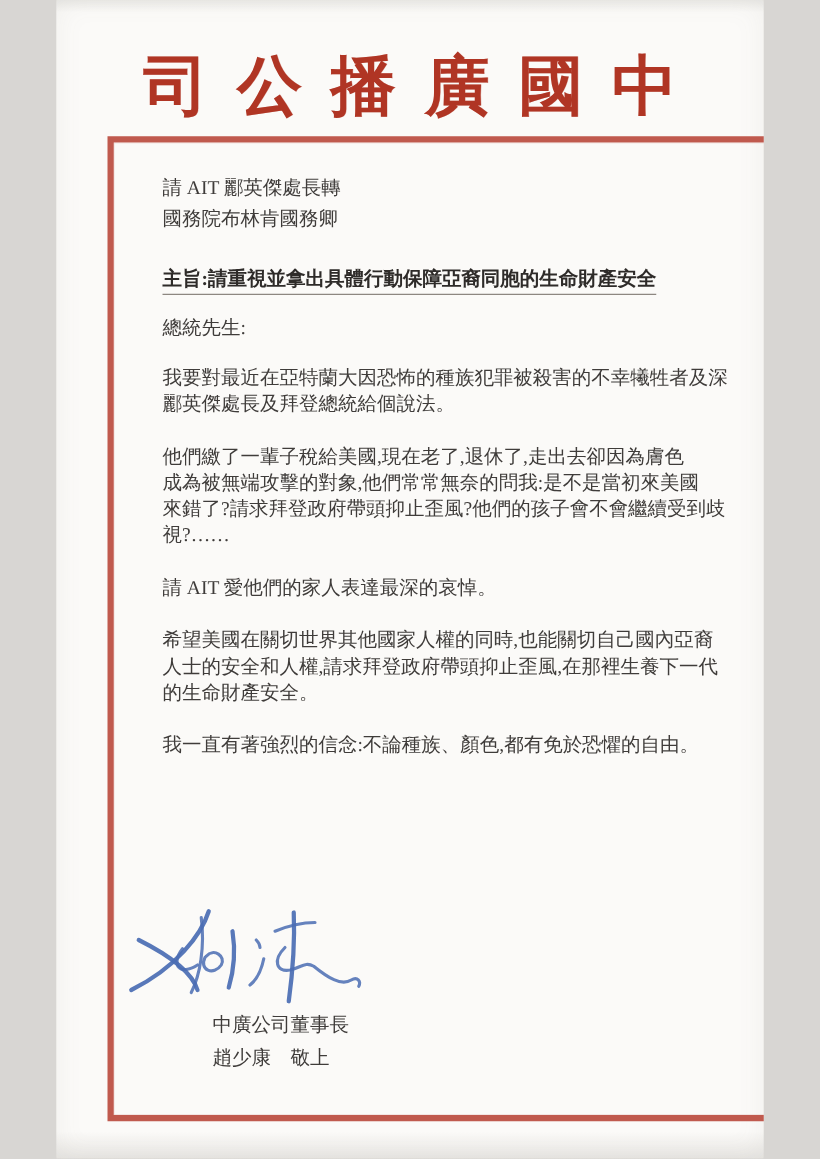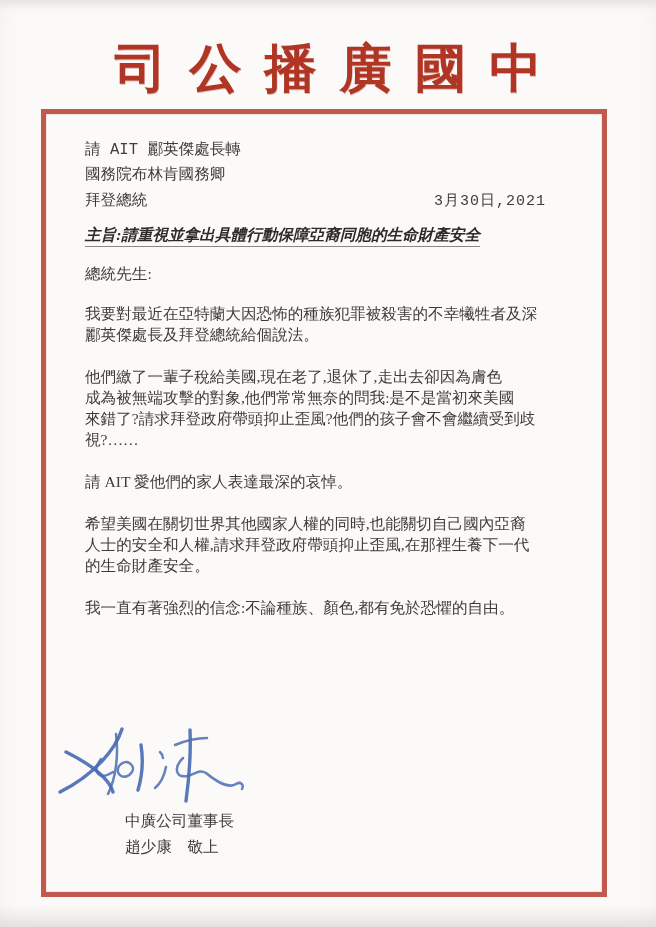--- a/index.html
+++ b/index.html
@@ -1,18 +1,18 @@
 <!DOCTYPE html>
 <html><head>
 <meta charset="utf-8">
 <style>
   html,body { margin:0; padding:0; background:#d8d6d3; }
   .page {
     position:relative;
-    width:656px; height:927px;
+    width:566px; height:927px;
     margin:0 auto;
     background:linear-gradient(180deg, #ecebe8 0px, #fbfaf8 10px, #fbfaf8 905px, #e9e7e4 927px);
     box-shadow: inset 0 0 22px rgba(120,110,100,0.08);
     font-family:"Liberation Serif", serif;
     color:#3f3c3a;
     overflow:hidden;
   }
   
   .letterhead {
     position:absolute; top:34px; left:0; right:0;
@@ -28,24 +28,24 @@
     position:absolute; left:41px; top:109px;
     width:566px; height:788px;
     border:5px solid #c05a4e;
     box-sizing:border-box;
     box-shadow: inset 0 0 0 0.5px rgba(192,90,78,0.25);
   }
   .content {
     padding:24px 56px 0 39px;
     font-size:15.6px; line-height:21px;
   }
-  .recipients { line-height:25.4px;font-family:Liberation Mono, monospace; }
+  .recipients { line-height:25.4px; }
   .recipient-row { display:flex; justify-content:space-between; align-items:baseline; }
   .date { font-size:15px; letter-spacing:1px; }
-  .subject { margin:10px 0 0; line-height:22px; font-weight:bold; color:#2e2b29;font-style:italic; }
+  .subject { margin:24px 0 0; line-height:22px; font-weight:bold; color:#2e2b29; }
   .subject span { border-bottom:1px solid #8d8781; padding-bottom:3px; }
   .salutation { margin:17px 0 0; }
   p.para { margin:21px 0 0; white-space:pre-line; }
   p.para.p1 { margin-top:19px; }
   p.para.p2 { margin-top:13px; }
   p.para.p6 { }
   
   .signature { position:absolute; left:10px; top:610px; width:196px; height:80px; }
   .signature path { fill:none; stroke:#4a6cb3; stroke-linecap:round; stroke-linejoin:round; }
   .sig-thick { stroke-width:3.4px; opacity:0.92; }
@@ -59,24 +59,20 @@
 
   <div class="letterhead">司公播廣國中</div>
 
   <div class="frame">
 
     <div class="content">
 
       <div class="recipients">
         <div>請 AIT 酈英傑處長轉</div>
         <div>國務院布林肯國務卿</div>
-        <div class="recipient-row">
-          <span>拜登總統</span>
-          <span class="date">3月30日,2021</span>
-        </div>
       </div>
 
       <p class="subject">
         <span>主旨:請重視並拿出具體行動保障亞裔同胞的生命財產安全</span>
       </p>
 
       <p class="salutation">總統先生:</p>
 
       <p class="para p1">我要對最近在亞特蘭大因恐怖的種族犯罪被殺害的不幸犧牲者及深
 酈英傑處長及拜登總統給個說法。</p>

